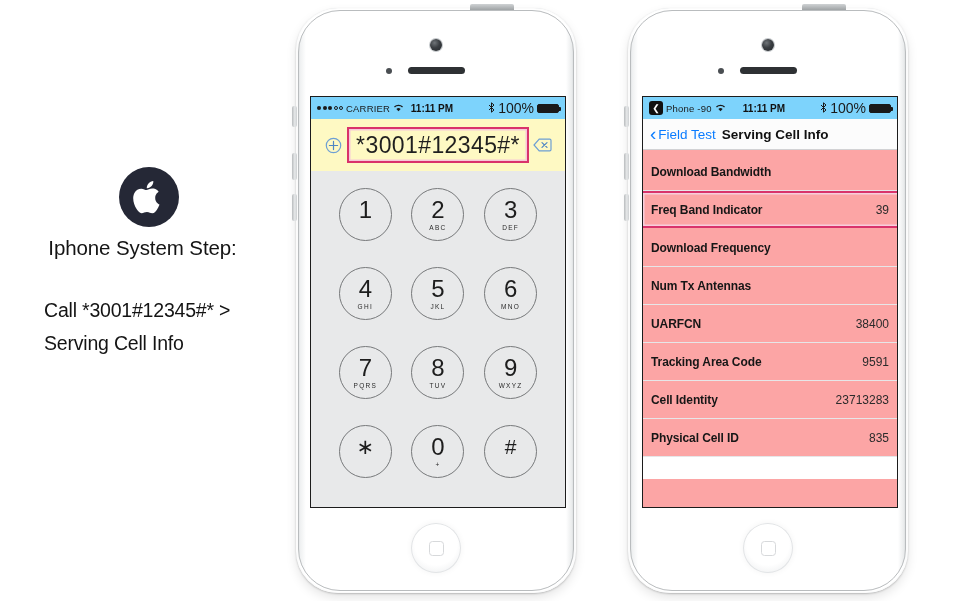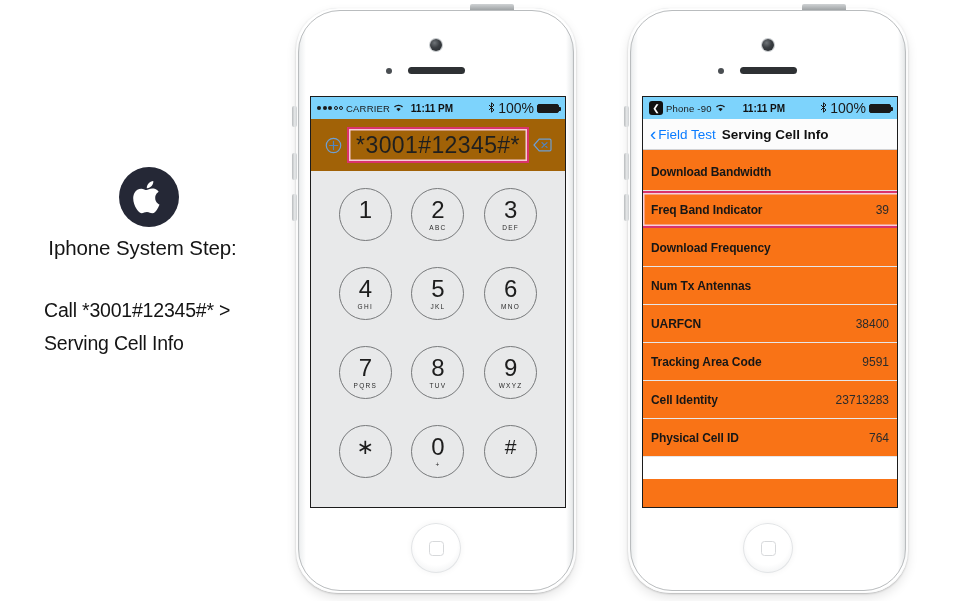--- a/index.html
+++ b/index.html
@@ -255,21 +255,21 @@
     border-radius: 0 1px 1px 0;
   }
 
   
   .dialer-screen { background: #e8e9ea; height: 100%; display: flex; flex-direction: column; }
   .dial-field-row {
     height: 52px;
     display: flex;
     align-items: center;
     padding: 0 13px;
-    background: #a16207;
+    background: #fef9c3;
     position: relative;
   }
   .dial-icon {
     width: 19px; height: 19px;
     flex: 0 0 19px;
     display: flex; align-items: center; justify-content: center;
   }
   .dial-number-wrap {
     flex: 1;
     margin: 0 4px;
@@ -352,21 +352,21 @@
   }
   .nav-chevron { font-size: 19px; line-height: 1; margin-top: -2px; }
   .nav-title {
     font-size: 13.5px;
     font-weight: bold;
     color: #111;
     margin-left: 6px;
   }
   .ft-list {
     flex: 1;
-    background: #f97316;
+    background: #fca5a5;
     position: relative;
     padding-top: 3px;
   }
   .ft-row {
     height: 38px;
     display: flex;
     align-items: center;
     justify-content: space-between;
     padding: 0 8px;
     border-bottom: 1px solid #e6e6e8;
@@ -619,21 +619,21 @@
         <div class="ft-row">
           <span class="ft-label">Tracking Area Code</span>
           <span class="ft-value">9591</span>
         </div>
         <div class="ft-row">
           <span class="ft-label">Cell Identity</span>
           <span class="ft-value">23713283</span>
         </div>
         <div class="ft-row">
           <span class="ft-label">Physical Cell ID</span>
-          <span class="ft-value">764</span>
+          <span class="ft-value">835</span>
         </div>
         <div class="ft-tail"></div>
       </div>
 
     </div>
   </div>
 
   <div class="home-button">
     <span class="home-glyph"></span>
   </div>

